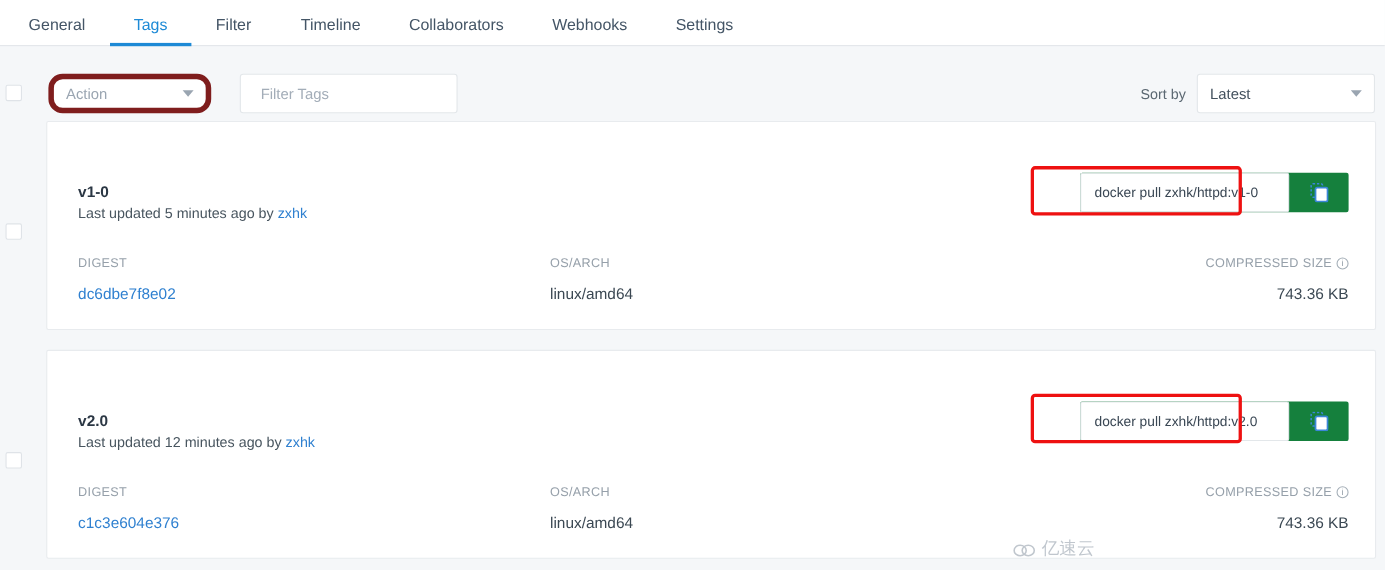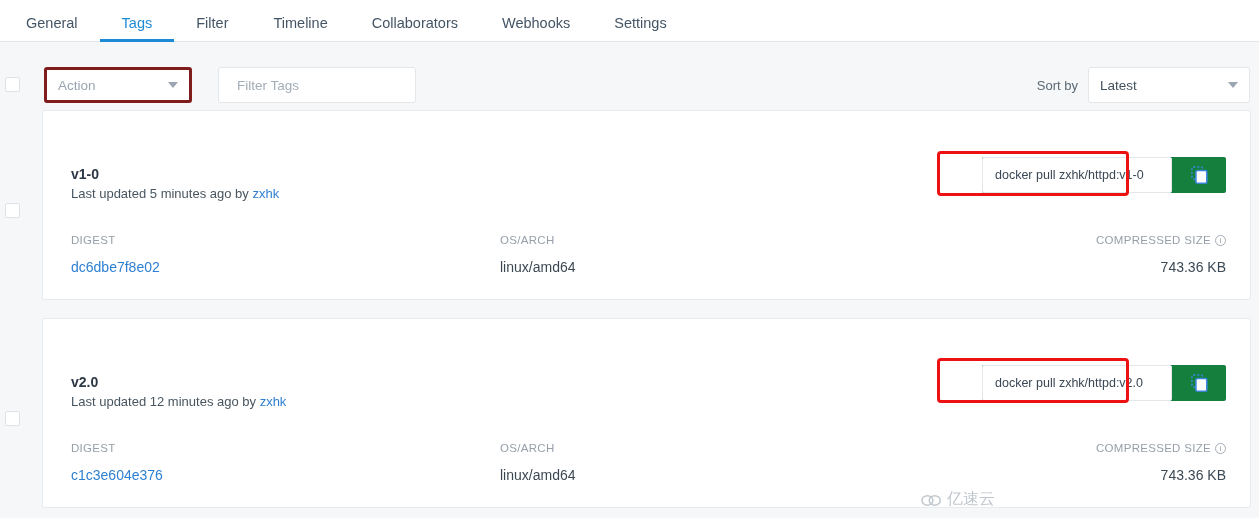--- a/index.html
+++ b/index.html
@@ -65,22 +65,22 @@
     border-radius: 2px;
     display: inline-block;
     cursor: pointer;
   }
   .toolbar-cb { position: absolute; left: 5px; top: 10px; }
 
   .action-select {
     position: absolute;
     left: 44px; top: 0;
     width: 148px; height: 36px;
-    border: 3px solid #7f1d1d;
-    border-radius: 3px;
+    border: 5px solid #7f1d1d;
+    border-radius: 13px;
     background: #fff;
     display: flex;
     align-items: center;
     padding: 0 11px;
     cursor: pointer;
   }
   .action-select .lbl { font-size: 13.5px; color: #9aa5b1; flex: 1; }
 
   .caret {
     width: 0; height: 0;

